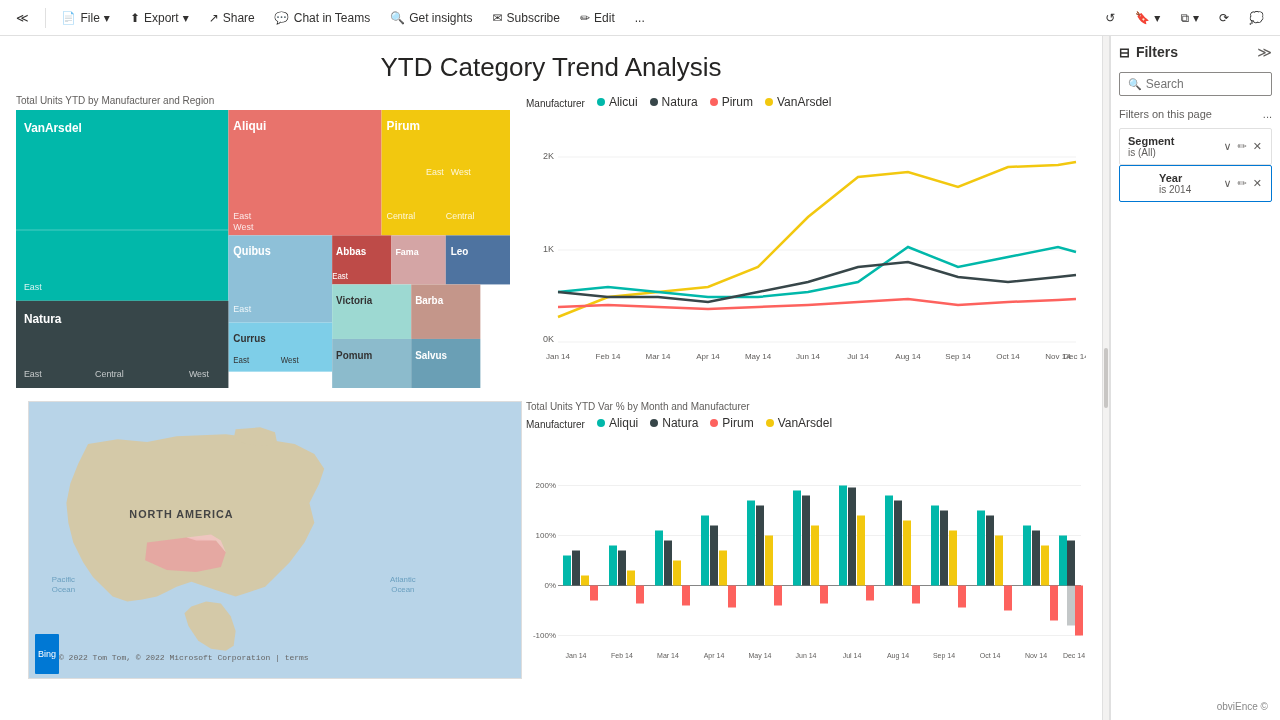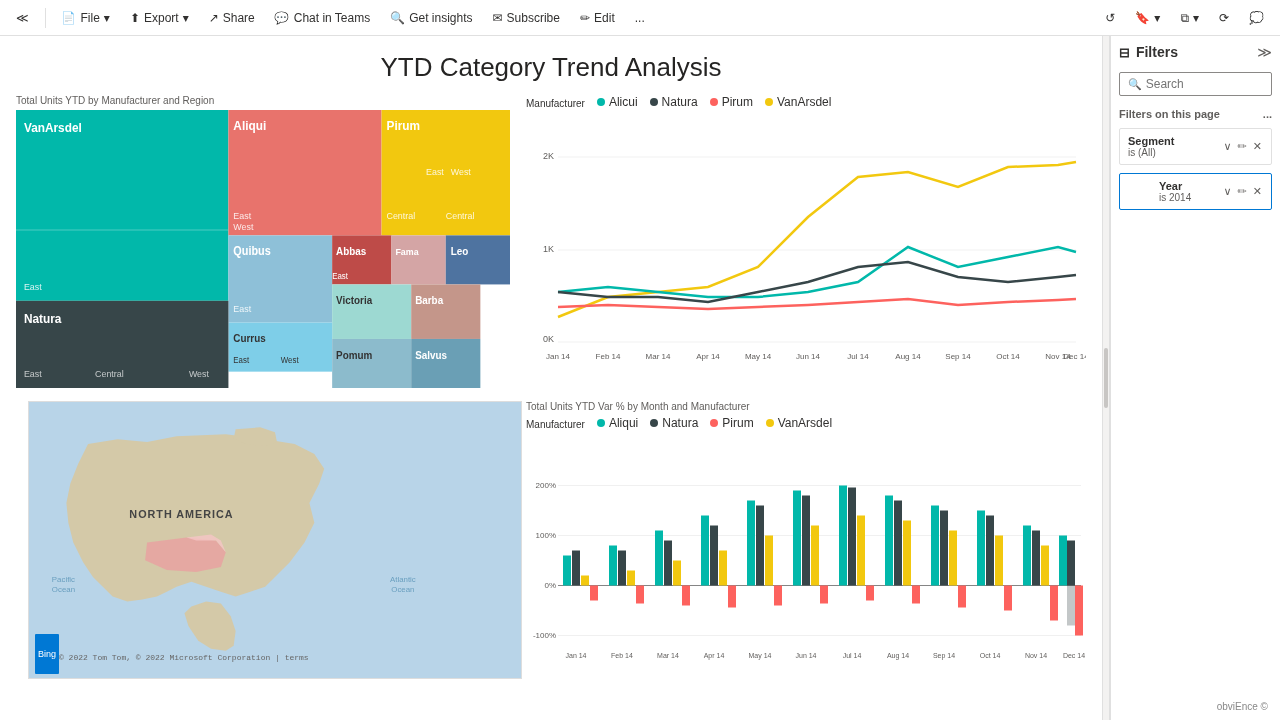--- a/index.html
+++ b/index.html
@@ -66,23 +66,23 @@
       width: 170px; background: #fff; border-left: 1px solid #e0e0e0;
       padding: 8px; overflow-y: auto;
     }
     .filters-header { display: flex; align-items: center; justify-content: space-between; margin-bottom: 12px; }
     .filters-title { font-size: 14px; font-weight: 600; color: #323130; display: flex; align-items: center; gap: 6px; }
     .filter-search {
       width: 100%; border: 1px solid #8a8886; padding: 4px 8px; font-size: 12px;
       border-radius: 2px; margin-bottom: 12px; display: flex; align-items: center; gap: 4px;
     }
     .filter-search input { border: none; outline: none; font-size: 12px; width: 100%; }
-    .filters-on-page { font-size: 11px; color: #605e5c; margin-bottom: 8px; display: flex; justify-content: space-between; font-weight: bold; }
+    .filters-on-page { font-size: 11px; color: #605e5c; margin-bottom: 8px; display: flex; justify-content: space-between; }
     .filter-card {
-      border: 1px solid #e0e0e0; border-radius: 2px; margin-bottom: 8px;
+      border: 1px solid #e0e0e0; border-radius: 2px; margin-bottom: 0;
       padding: 6px 8px;
     }
     .filter-card-header { display: flex; align-items: center; justify-content: space-between; }
     .filter-card-title { font-size: 11px; font-weight: 600; color: #323130; }
     .filter-card-value { font-size: 10px; color: #605e5c; }
     .filter-card-actions { display: flex; gap: 4px; align-items: center; }
     .filter-icon-btn { background: none; border: none; cursor: pointer; color: #605e5c; font-size: 11px; padding: 1px; }
 
     
     #scroll-divider {

